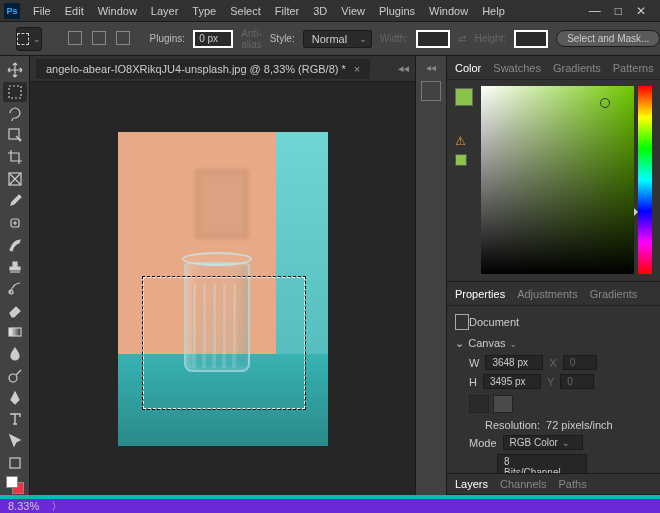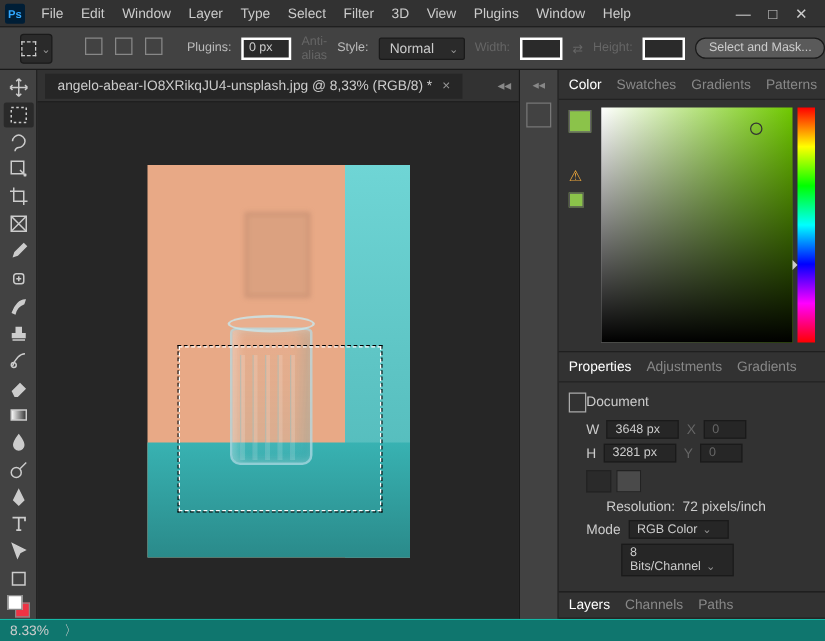--- a/index.html
+++ b/index.html
@@ -66,21 +66,21 @@
 .props .hrow{display:flex;align-items:center;gap:0;padding:4px 0;}
 .props .sect{padding:3px 0;color:#ccc;}
 .props .field{display:flex;align-items:center;gap:6px;padding:2px 0 2px 14px;}
 .props .finp{background:#262626;border:1px solid #1a1a1a;padding:1px 6px;width:58px;font-size:10px;}
 .props .docicn{width:14px;height:16px;border:1px solid #aaa;}
 .icnrow{display:flex;gap:4px;padding:4px 0 4px 14px;}
 .icnbox{width:20px;height:18px;background:#4a4a4a;border:1px solid #222;position:relative;}
 .icnbox.sel2{background:#2a2a2a;}
 .layers-tabs{height:22px;border-top:1px solid #1a1a1a;background:#323232;}
 
-.status{height:18px;background:#0f766e;border-top:1px solid #14b8a6;display:flex;align-items:center;padding:0 8px;font-size:10px;color:#aaa;gap:12px;}
+.status{height:18px;background:#6d28d9;border-top:4px solid #14b8a6;display:flex;align-items:center;padding:0 8px;font-size:10px;color:#aaa;gap:12px;}
 .chev::after{content:"⌄";margin-left:4px;color:#999;font-size:9px;}
 .dim{color:#666;}
 </style>
 </head>
 <body>
 
 <div class="menubar">
   <span class="ps-logo">Ps</span>
   <span class="mi">File</span>
   <span class="mi">Edit</span>
@@ -304,29 +304,30 @@
     <div class="ptabs">
       <span class="active">Properties</span>
       <span class="inactive">Adjustments</span>
       <span class="inactive">Gradients</span>
     </div>
     <div class="props">
       <div class="hrow">
         <span class="docicn"></span>
         <span>Document</span>
       </div>
+      <div class="sect chev"><span style="margin-right:4px">⌄</span><span>Canvas</span></div>
       <div class="field">
         <span>W</span>
         <span class="finp">3648 px</span>
         <span class="dim">X</span>
         <span class="finp dim" style="width:34px">0</span>
       </div>
       <div class="field">
         <span>H</span>
-        <span class="finp">3281 px</span>
+        <span class="finp">3495 px</span>
         <span class="dim">Y</span>
         <span class="finp dim" style="width:34px">0</span>
       </div>
       <div class="icnrow">
         <span class="icnbox sel2"></span>
         <span class="icnbox"></span>
       </div>
       <div class="field" style="padding-left:30px">
         <span>Resolution:</span>
         <span>72 pixels/inch</span>

